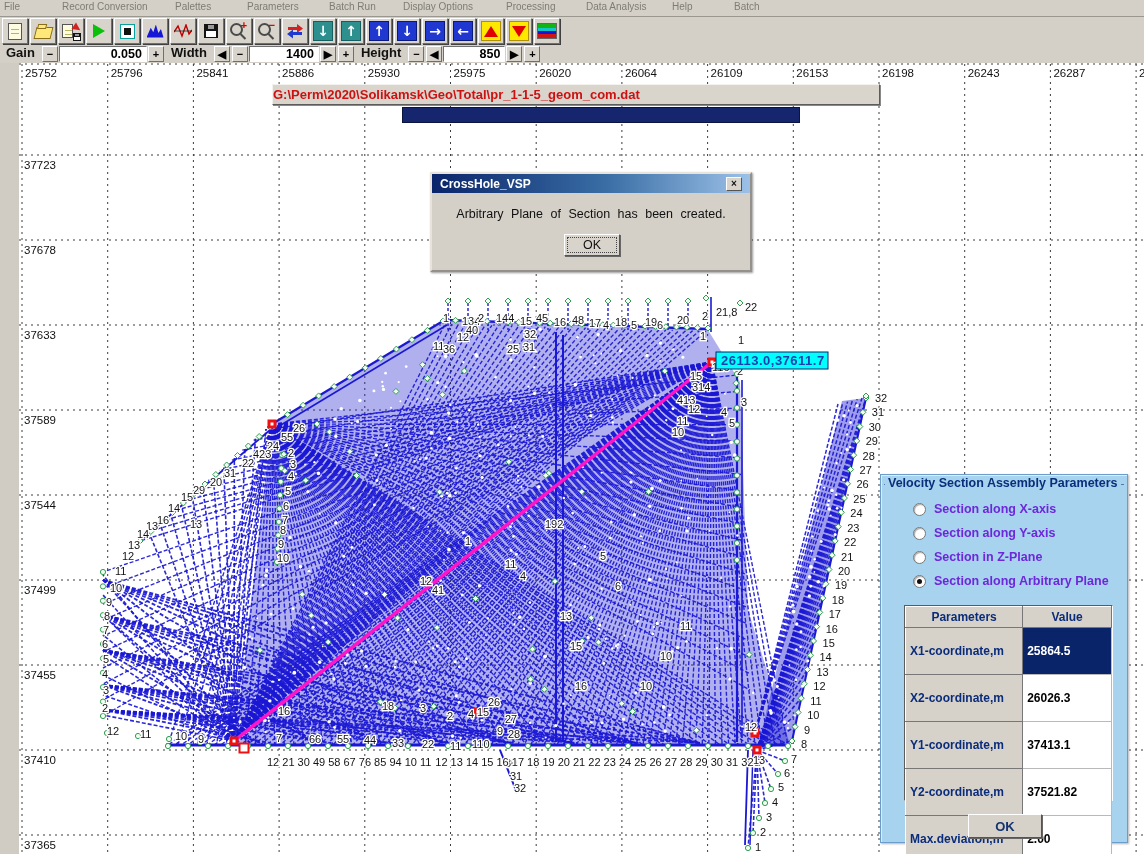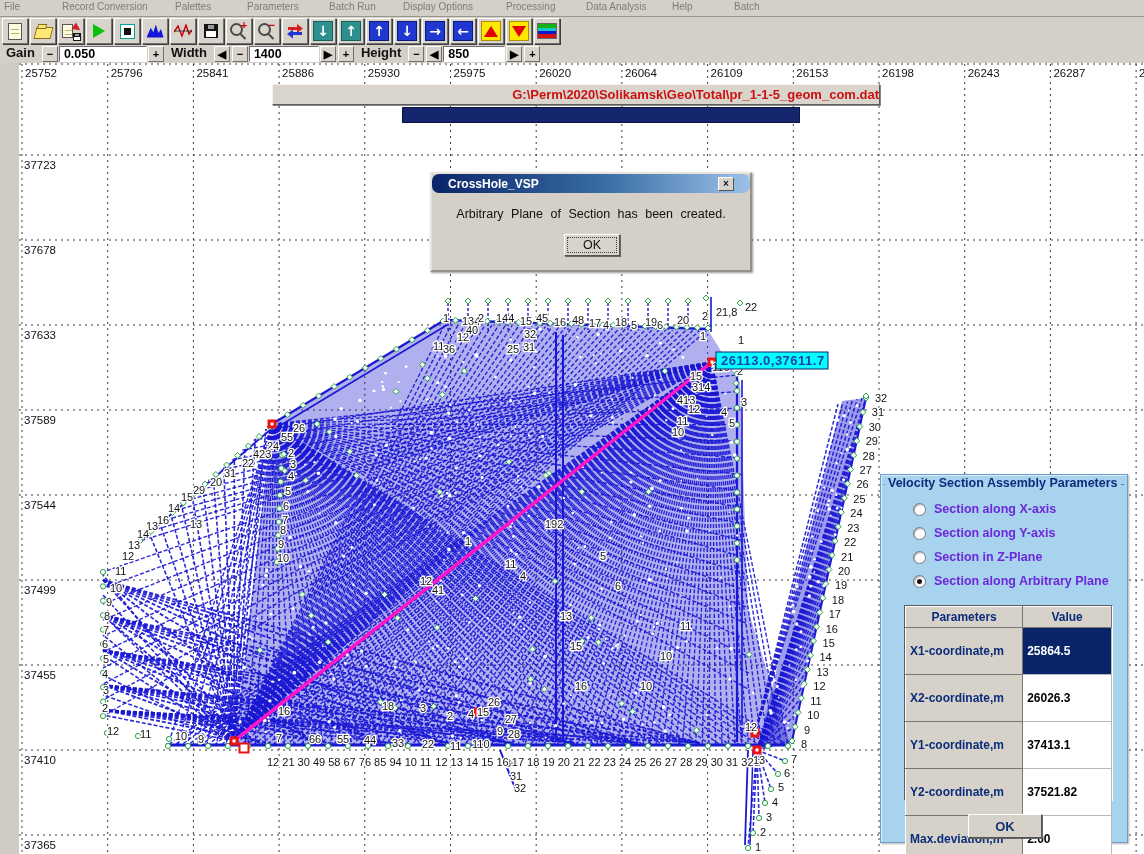--- a/index.html
+++ b/index.html
@@ -33,36 +33,36 @@
   .bgteal{background:#2e8f8f;border:1px solid #145f5f;box-sizing:border-box;}
   .bgyel{background:#ffe800;border:1px solid #b09000;box-sizing:border-box;}
   .war{color:#fff;font-weight:bold;font-size:14px;line-height:1;font-family:"DejaVu Sans",sans-serif;}
   .rtri-up{width:0;height:0;border-left:7px solid transparent;border-right:7px solid transparent;border-bottom:11px solid #e00000;}
   .rtri-dn{width:0;height:0;border-left:7px solid transparent;border-right:7px solid transparent;border-top:11px solid #e00000;}
   .stripes{width:18px;height:14px;border:1px solid #666;background:linear-gradient(#14b314 0 25%,#10c7c7 25% 50%,#1414d2 50% 75%,#d21414 75% 100%);}
   
   .ctrlrow{position:absolute;top:45px;left:0;width:1144px;height:18px;background:#d4d0c8;border-bottom:1px solid #8d8a82;display:flex;align-items:center;font-size:13px;}
   .lab{font-weight:bold;color:#111;margin:0 6px 3px 6px;}
   .sq{min-width:16px;height:16px;background:#d8d4cc;border:1px solid;border-color:#fff #6f6f6f #6f6f6f #fff;font-size:11px;font-weight:bold;padding:0 2px;margin:0 1px;line-height:13px;}
-  .field{background:#fff;border:1px solid;border-color:#6f6f6f #fff #fff #6f6f6f;height:14px;line-height:14px;text-align:left;font-weight:bold;font-size:12.5px;padding:0 4px;}
+  .field{background:#fff;border:1px solid;border-color:#6f6f6f #fff #fff #6f6f6f;height:14px;line-height:14px;text-align:right;font-weight:bold;font-size:12.5px;padding:0 4px;}
   .f-gain{width:78px;} .f-width{width:60px;} .f-height{width:52px;}
   
   .plot{position:absolute;top:63px;left:0;width:1144px;height:791px;background:#fff;}
   .gutter{position:absolute;top:0;left:0;width:19px;height:791px;background:#d0ccc4;z-index:2;}
   svg#psvg{position:absolute;top:0;left:0;z-index:1;}
   .gl{stroke:#3c3c3c;stroke-width:1;stroke-dasharray:2 4;}
   .tick{font:11.5px "Liberation Sans",sans-serif;fill:#111;}
   .lbl{font:11px "Liberation Sans",sans-serif;fill:#141414;paint-order:stroke;stroke:#ffffff;stroke-width:2.6px;}
   .readout{font:bold 13px "Liberation Sans",sans-serif;fill:#1c3fae;letter-spacing:0.5px;}
   
-  .banner{position:absolute;top:21px;left:272px;width:606px;height:19px;background:#d9d5cd;border:1px solid;border-color:#f4f2ee #5c5c5c #5c5c5c #f4f2ee;box-shadow:1px 1px 0 #888;text-align:right;line-height:19px;font-weight:bold;font-size:13px;color:#cc1111;z-index:3;}
+  .banner{position:absolute;top:21px;left:272px;width:606px;height:19px;background:#d9d5cd;border:1px solid;border-color:#f4f2ee #5c5c5c #5c5c5c #f4f2ee;box-shadow:1px 1px 0 #888;text-align:left;line-height:19px;font-weight:bold;font-size:13px;color:#cc1111;z-index:3;}
   .navybar{position:absolute;top:44px;left:402px;width:396px;height:14px;background:#15256e;border:1px solid #0a143c;z-index:3;}
   
   .dialog{position:absolute;top:109px;left:430px;width:318px;height:96px;background:#d4d0c8;border:2px outset #e8e4dc;box-shadow:1px 1px 2px rgba(0,0,0,.4);z-index:5;}
-  .dlg-title{height:19px;background:linear-gradient(90deg,#0a246a,#3a6ea5 55%,#9cc1e8);display:flex;align-items:center;padding:0 16px;border-radius:7px;}
+  .dlg-title{height:19px;background:linear-gradient(90deg,#0a246a,#3a6ea5 55%,#9cc1e8);display:flex;align-items:center;padding:0 8px;}
   .dlg-title span{color:#fff;font-weight:bold;font-size:12px;flex:1;}
   .dlg-x{width:16px;height:14px;background:#d8d4cc;border:1px solid;border-color:#fff #555 #555 #fff;font-size:10px;font-weight:bold;line-height:11px;padding:0;color:#111;}
   .dlg-msg{margin-top:14px;text-align:center;font-size:12.5px;color:#111;word-spacing:4px;}
   .dlg-ok{position:absolute;left:132px;top:60px;width:56px;height:22px;background:#d8d4cc;border:1px solid;border-color:#fff #555 #555 #fff;box-shadow:1px 1px 0 #666;font-size:12.5px;color:#111;outline:1px dotted #444;outline-offset:-4px;}
   
   .panel{position:absolute;top:411px;left:880px;width:248px;height:369px;background:#a8d3ef;border:1px solid #6a9ccc;box-shadow:inset 1px 1px 0 #d8eefc,1px 1px 2px rgba(0,0,0,.3);z-index:4;box-sizing:border-box;}
   .panel:before{content:'';position:absolute;top:9px;left:3px;right:3px;border-top:1px solid #4a7ab5;}
   .pcaption{position:absolute;top:1px;left:4px;background:#a8d3ef;padding:0 3px;font-weight:bold;font-size:12.5px;color:#0a2e7c;z-index:1;white-space:nowrap;}
   .radio{position:absolute;left:32px;display:flex;align-items:center;height:16px;}
   .rdot{width:11px;height:11px;border-radius:50%;background:#fff;border:1px solid #777;box-shadow:inset 1px 1px 1px #aaa;display:inline-block;position:relative;}

